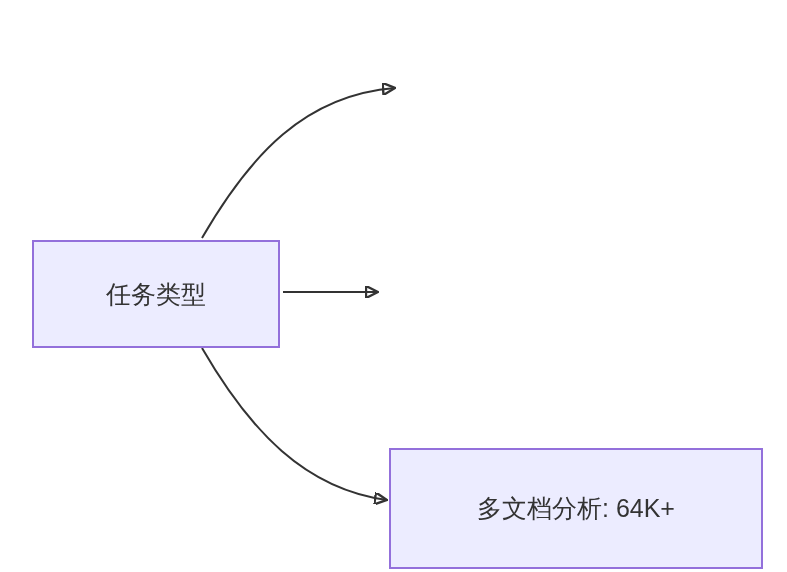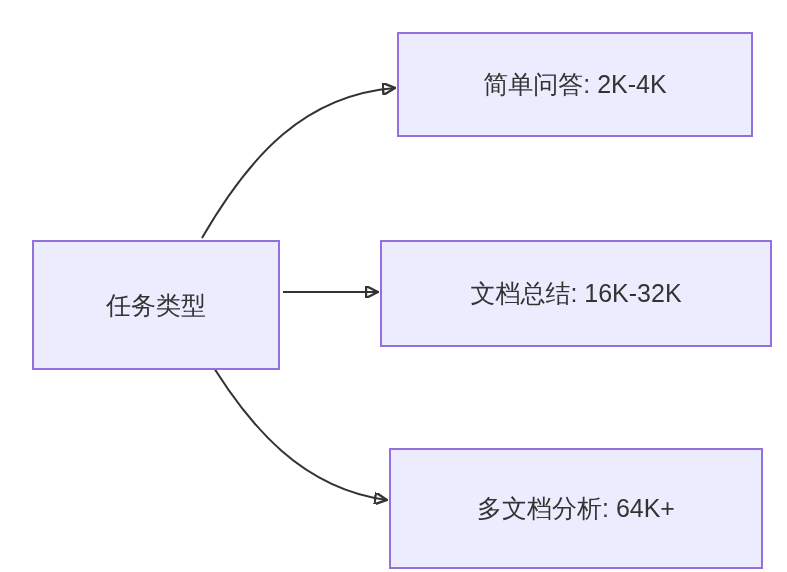--- a/index.html
+++ b/index.html
@@ -16,21 +16,21 @@
     position:absolute;
     box-sizing:border-box;
     background:#ECECFF;
     border:2px solid #9370DB;
     color:#333333;
     display:flex;align-items:center;justify-content:center;
     font-size:25px;
     text-align:center;
     white-space:nowrap;
   }
-  .node-root   {left:32px;  top:240px; width:248px; height:130px;}
+  .node-root   {left:32px;  top:240px; width:248px; height:108px;}
   .node-simple {left:397px; top:32px;  width:356px; height:105px;}
   .node-summary{left:380px; top:240px; width:392px; height:107px;}
   .node-multi  {left:389px; top:448px; width:374px; height:121px;}
 </style>
 </head>
 <body>
 
 <div class="canvas">
 
   <svg class="edges" viewBox="0 0 787 572" xmlns="http://www.w3.org/2000/svg" aria-hidden="true">
@@ -41,25 +41,19 @@
     </defs>
     <path d="M202,238 C250,155 305,95 395,88" marker-end="url(#arrowhead)"></path>
     <path d="M283,292 L378,292" marker-end="url(#arrowhead)"></path>
     <path d="M202,348 C250,431 305,489 387,500" marker-end="url(#arrowhead)"></path>
   </svg>
 
   <div class="node node-root">
     <span>任务类型</span>
   </div>
 
-  <div class="node node-simple">
-    <span>简单问答: 2K-4K</span>
-  </div>
 
-  <div class="node node-summary">
-    <span>文档总结: 16K-32K</span>
-  </div>
 
   <div class="node node-multi">
     <span>多文档分析: 64K+</span>
   </div>
 
 </div>
 
 </body></html>

